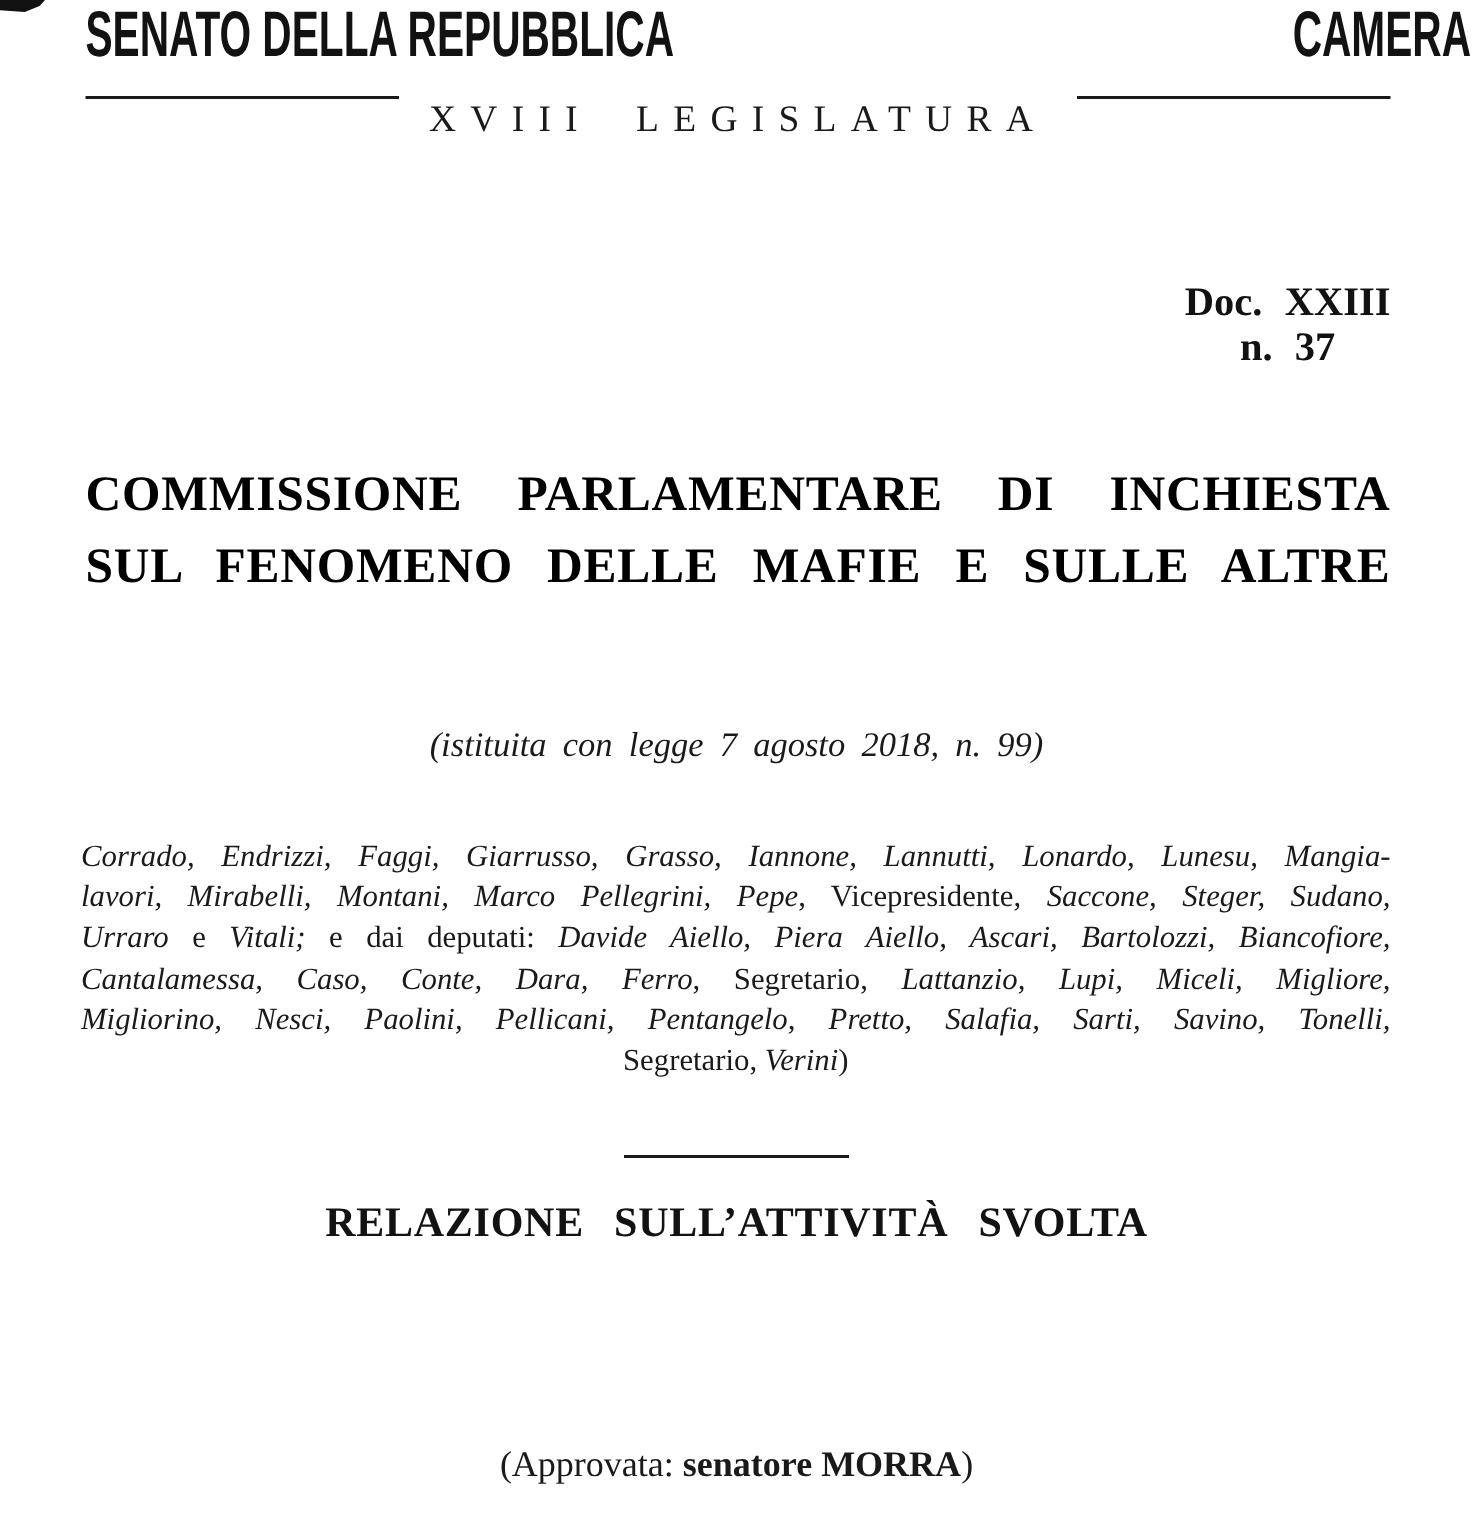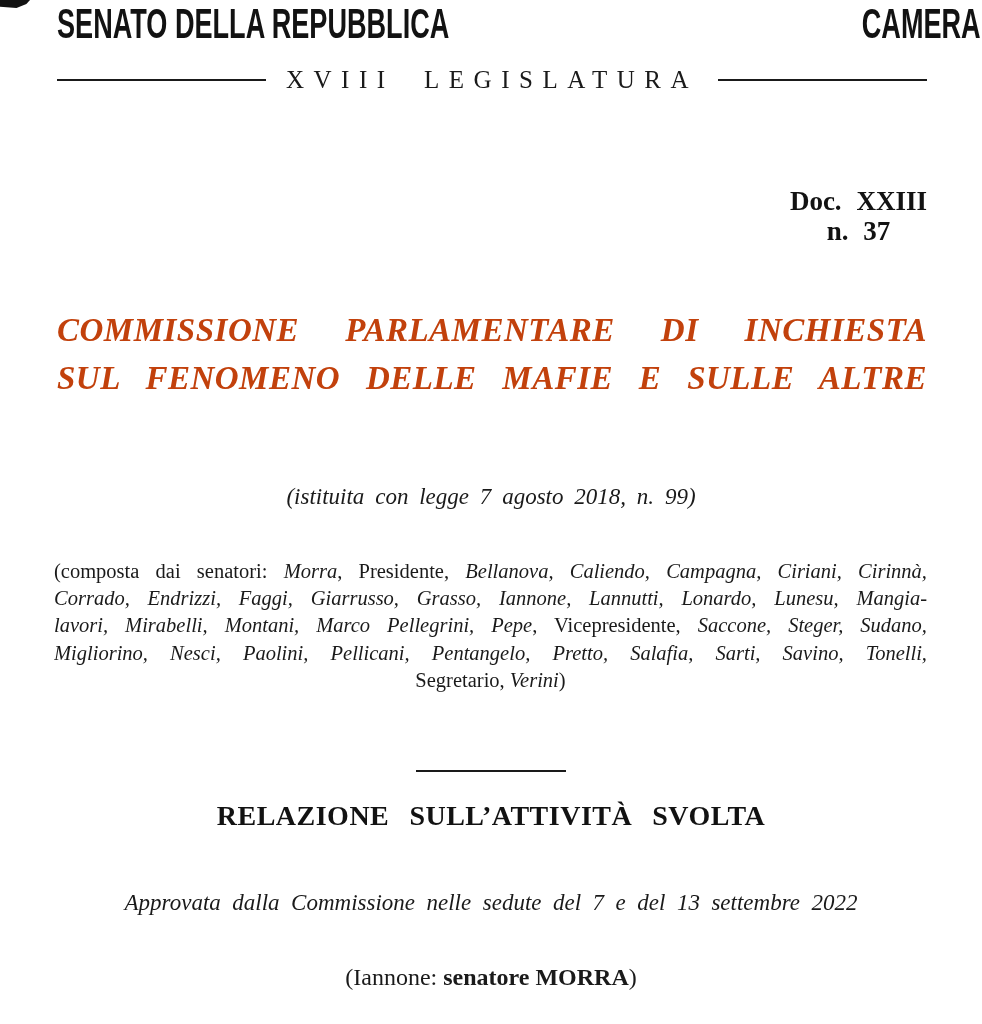--- a/index.html
+++ b/index.html
@@ -42,21 +42,21 @@
     color: #121212;
   }
   .inst.left  { transform: scaleX(0.63); transform-origin: left center; }
   .inst.right { transform: scaleX(0.63); transform-origin: right center; }
 
   
   .legislature {
     position: absolute;
     top: 64px; left: 57px; right: 55px;
     display: flex;
-    align-items: center;
+    align-items: flex-start;
   }
   .leg-rule {
     flex: 1;
     height: 0;
     border-top: 2px solid #1a1a1a;
   }
   .leg-label {
     font-size: 25px;
     line-height: 32px;
     letter-spacing: 0.38em;
@@ -80,22 +80,21 @@
   }
 
   
   .commission-title {
     position: absolute;
     top: 306px; left: 57px; right: 55px;
     font-weight: bold;
     font-size: 33px;
     line-height: 48px;
     letter-spacing: 0.5px;
-    color: #c2410c;
-    font-style: italic;
+    color: #000000;
   }
   .title-line {
     text-align: justify;
     text-align-last: justify;
     white-space: nowrap;
     overflow: hidden;
   }
 
   
   .law-subtitle {
@@ -190,30 +189,30 @@
   </div>
 
   <div class="commission-title">
     <div class="title-line">COMMISSIONE PARLAMENTARE DI INCHIESTA</div>
     <div class="title-line">SUL FENOMENO DELLE MAFIE E SULLE ALTRE</div>
   </div>
 
   <div class="law-subtitle">(istituita con legge 7 agosto 2018, n. 99)</div>
 
   <div class="composition">
-      <div class="comp-line"><span>(composta dai senatori: </span><em>Morra</em><span>, Presidente, </span><em>Bellanova, Caliendo, Campagna, Ciriani, Cirinnà,</em></div>
       <div class="comp-line"><em>Corrado, Endrizzi, Faggi, Giarrusso, Grasso, Iannone, Lannutti, Lonardo, Lunesu, Mangia-</em></div>
       <div class="comp-line"><em>lavori, Mirabelli, Montani, Marco Pellegrini, Pepe</em><span>, Vicepresidente, </span><em>Saccone, Steger, Sudano,</em></div>
+      <div class="comp-line"><em>Urraro</em><span> e </span><em>Vitali;</em><span> e dai deputati: </span><em>Davide Aiello, Piera Aiello, Ascari, Bartolozzi, Biancofiore,</em></div>
+      <div class="comp-line"><em>Cantalamessa, Caso, Conte, Dara, Ferro</em><span>, Segretario, </span><em>Lattanzio, Lupi, Miceli, Migliore,</em></div>
       <div class="comp-line"><em>Migliorino, Nesci, Paolini, Pellicani, Pentangelo, Pretto, Salafia, Sarti, Savino, Tonelli,</em></div>
       <div class="comp-line center"><span>Segretario, </span><em>Verini</em><span>)</span></div>
     </div>
 
   <div class="separator-rule"></div>
 
   <div class="report-title">RELAZIONE SULL’ATTIVITÀ SVOLTA</div>
 
-  <div class="approval">Approvata dalla Commissione nelle sedute del 7 e del 13 settembre 2022</div>
 
   <div class="rapporteur">
-    <span>(Iannone: </span><b>senatore MORRA</b><span>)</span>
+    <span>(Approvata: </span><b>senatore MORRA</b><span>)</span>
   </div>
 
 </div>
 
 </body></html>

